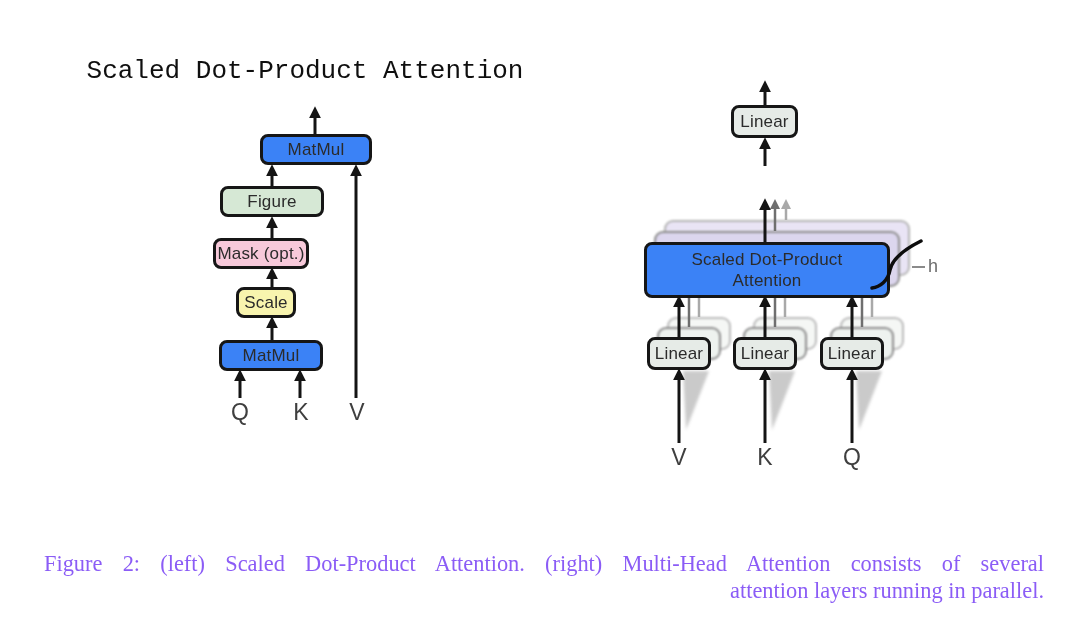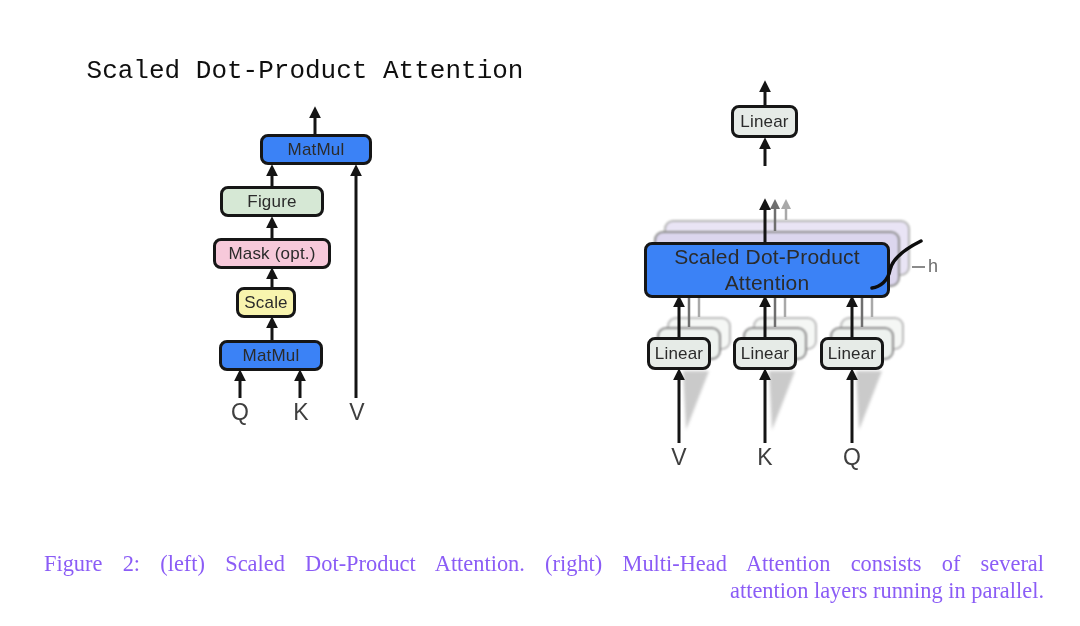--- a/index.html
+++ b/index.html
@@ -12,21 +12,21 @@
 
   .box{position:absolute;box-sizing:border-box;border:3px solid #161616;border-radius:8px;
        display:flex;align-items:center;justify-content:center;
        font-size:17px;color:#2b2b2b;z-index:3;letter-spacing:.2px;}
   .fill-purple{background:#3b82f6;}
   .fill-green{background:#d6e8d5;}
   .fill-pink{background:#f7c9da;}
   .fill-yellow{background:#f8f4ae;}
   .fill-gray{background:#e6ebe7;}
 
-  .sdpa-box{flex-direction:column;font-size:21px;line-height:1.25;}
+  .sdpa-box{flex-direction:column;font-size:17px;line-height:1.25;}
 
   .shadow{position:absolute;box-sizing:border-box;border-radius:9px;filter:blur(0.8px);z-index:1;}
   .sh-purple1{background:#dcd6ee;border:2.5px solid #8d8d8d;}
   .sh-purple2{background:#e9e4f5;border:2.5px solid #b5b5b5;}
   .sh-gray1{background:#eef2ef;border:2.5px solid #8d8d8d;}
   .sh-gray2{background:#f5f7f5;border:2.5px solid #bcbcbc;}
 
   .svg-layer{position:absolute;left:0;top:0;width:1080px;height:626px;pointer-events:none;}
   .svg-under{z-index:2;}
   .svg-over{z-index:4;}
@@ -83,21 +83,21 @@
     <polygon points="769,371 795,371 772,430" fill="#8b8b8b" opacity="0.45" filter="url(#wblur)"></polygon>
     <polygon points="856,371 882,371 859,430" fill="#8b8b8b" opacity="0.45" filter="url(#wblur)"></polygon>
   </svg>
 
   <div class="box fill-purple" style="left:260px;top:134px;width:112px;height:31px;">
     <span>MatMul</span>
   </div>
   <div class="box fill-green" style="left:220px;top:186px;width:104px;height:31px;">
     <span>Figure</span>
   </div>
-  <div class="box fill-pink" style="left:213px;top:238px;width:118px;height:31px;">
+  <div class="box fill-pink" style="left:213px;top:238px;width:96px;height:31px;">
     <span>Mask (opt.)</span>
   </div>
   <div class="box fill-yellow" style="left:236px;top:287px;width:60px;height:31px;">
     <span>Scale</span>
   </div>
   <div class="box fill-purple" style="left:219px;top:340px;width:104px;height:31px;">
     <span>MatMul</span>
   </div>
 
   <div class="box fill-gray" style="left:731px;top:105px;width:67px;height:33px;">

